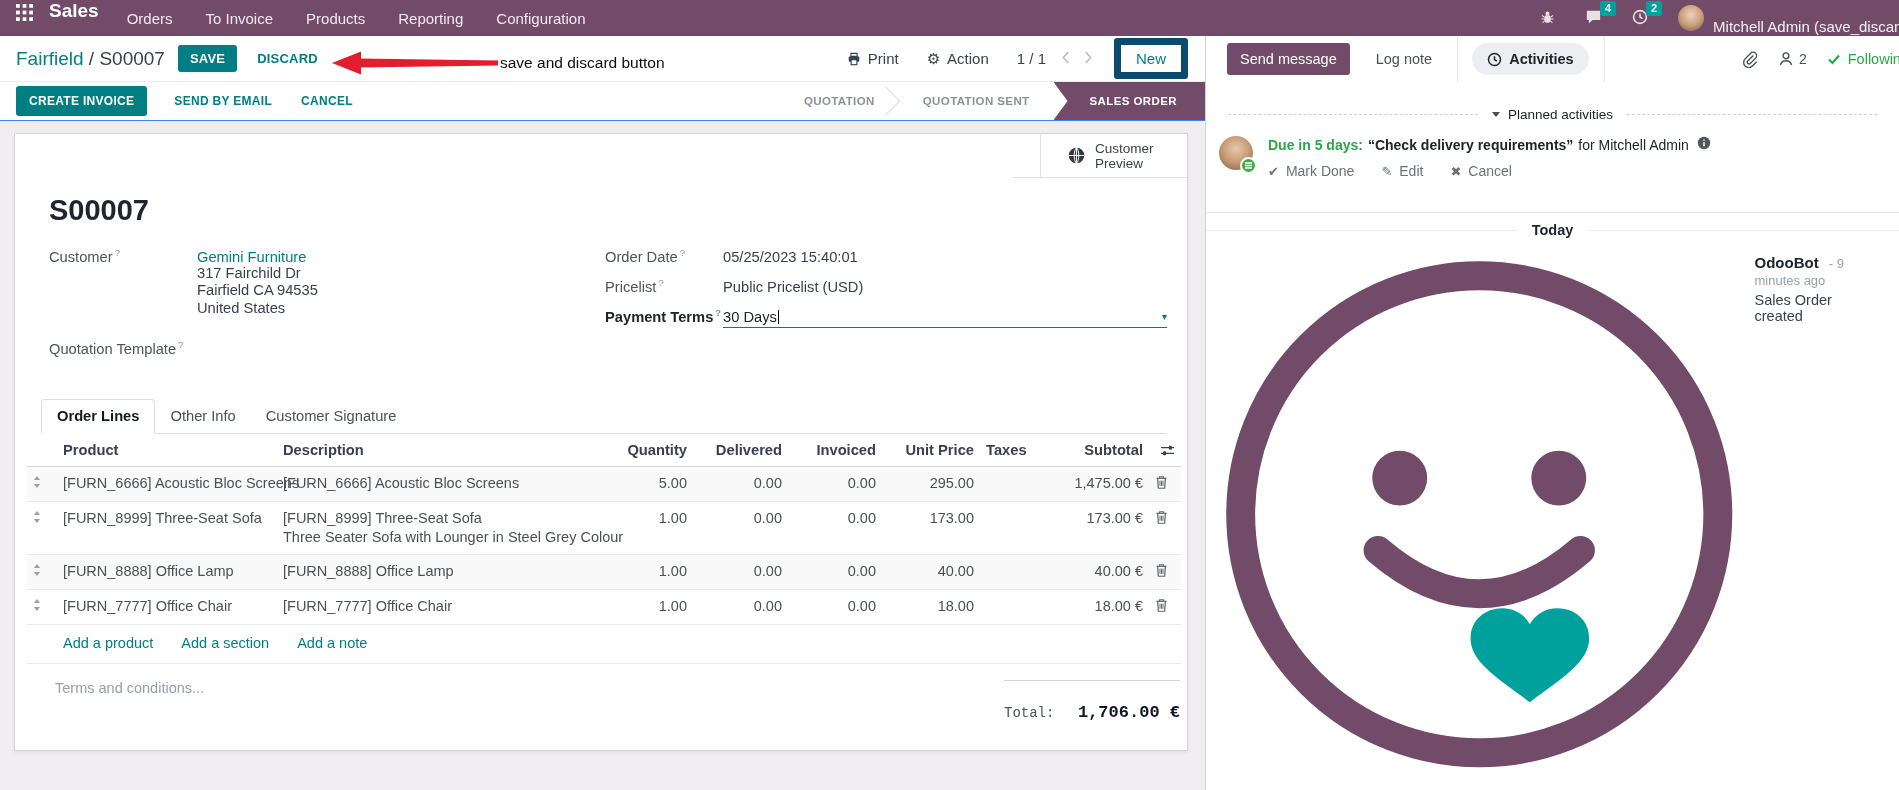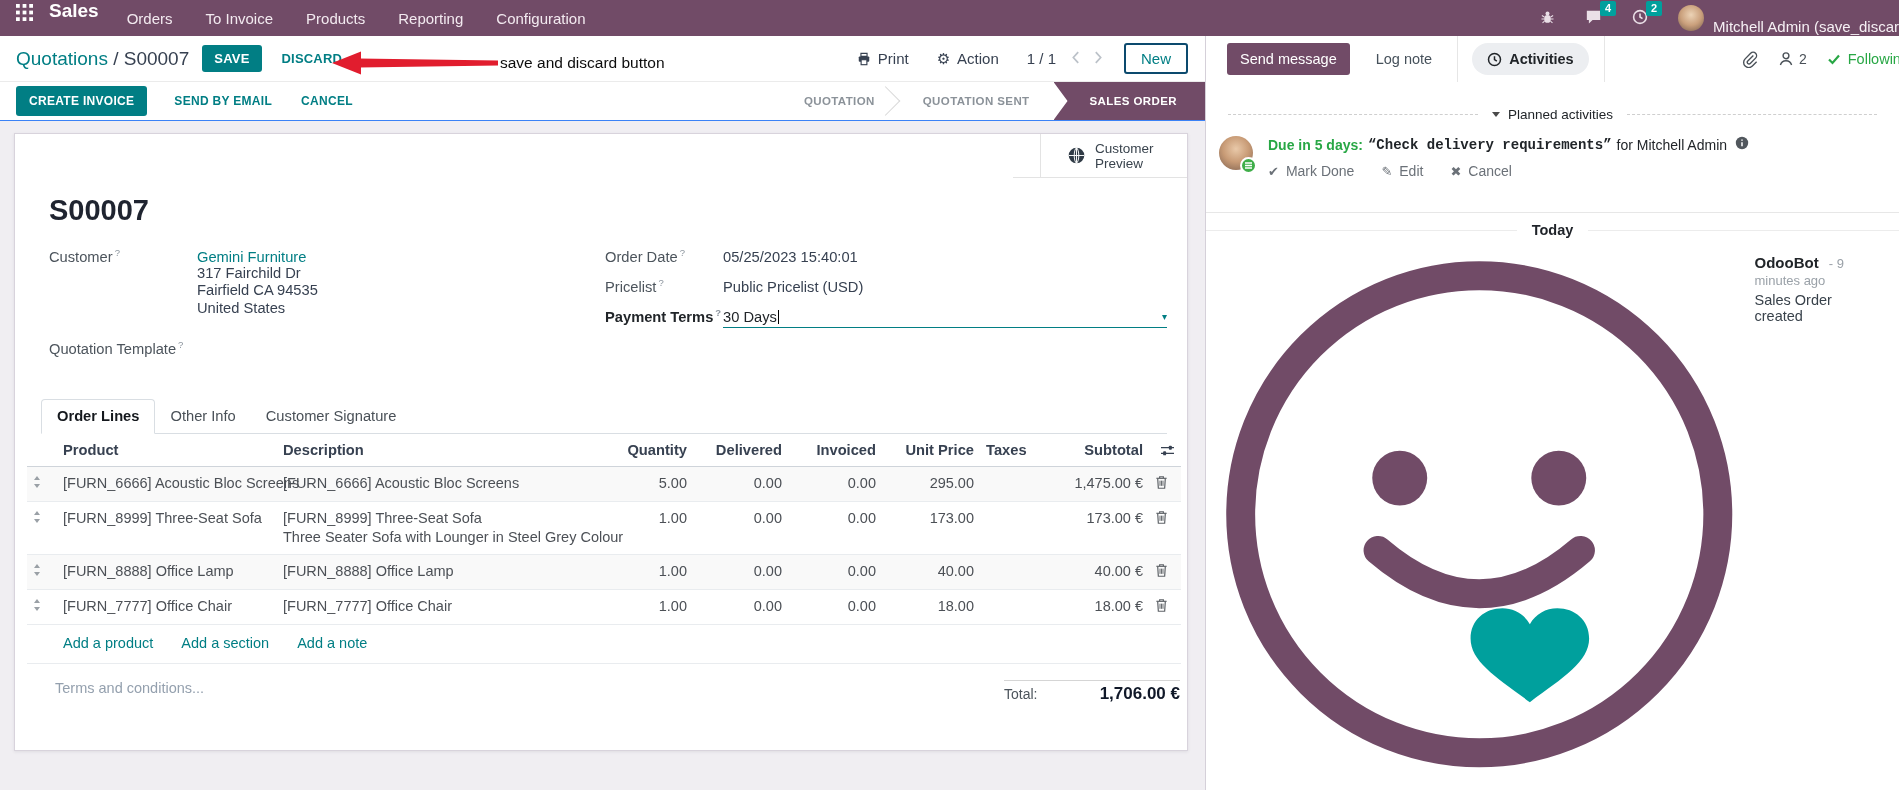--- a/index.html
+++ b/index.html
@@ -26,21 +26,21 @@
   .breadcrumb { font-size:19px; white-space:nowrap; }
   .bc-parent { color:#017E84; background:none; border:none; font-size:19px; padding:0; cursor:pointer; }
   .bc-current { color:#374151; }
   .btn-save { margin-left:13px; background:#017E84; color:#fff; border:none; border-radius:3px; font-size:13px; font-weight:700; padding:6px 12px; letter-spacing:.2px; cursor:pointer; }
   .btn-discard { margin-left:12px; background:none; border:none; color:#017E84; font-size:13px; font-weight:700; padding:6px 8px; letter-spacing:.2px; cursor:pointer; }
   .cp-right { margin-left:auto; display:flex; align-items:center; }
   .cp-act { display:flex; align-items:center; gap:7px; background:none; border:none; font-size:15px; color:#374151; margin-right:28px; padding:0; cursor:pointer; }
   .gear-glyph { font-size:15px; line-height:15px; }
   .pager-text { font-size:15px; color:#374151; margin-right:8px; }
   .pg-btn { background:none; border:none; color:#bcc2c9; padding:2px 7px; cursor:pointer; }
-  .btn-new { margin-left:14px; background:#fff; border:2px solid #0c4a6e; color:#017E84; font-size:15px; padding:5px 15px; border-radius:3px; cursor:pointer; }
+  .btn-new { margin-left:14px; background:#fff; border:7px solid #0c4a6e; color:#017E84; font-size:15px; padding:5px 15px; border-radius:3px; cursor:pointer; }
 
   
   .status-row { height:39px; background:#fff; border-bottom:1px solid #3b82f6; display:flex; align-items:center; padding-left:16px; }
   .btn-primary-sm { background:#017E84; color:#fff; border:none; font-size:12px; font-weight:700; letter-spacing:.3px; padding:8px 13px; border-radius:3px; cursor:pointer; }
   .btn-link-sm { background:none; border:none; color:#017E84; font-size:12px; font-weight:700; letter-spacing:.3px; margin-left:25px; padding:8px 2px; cursor:pointer; }
   .statusbar { margin-left:auto; align-self:stretch; display:flex; overflow:hidden; }
   .status { position:relative; display:flex; align-items:center; font-size:11.5px; font-weight:700; letter-spacing:.4px; color:#8b9299; padding:0 24px; background:none; border:none; cursor:pointer; }
   .status + .status.inactive::before { content:""; position:absolute; left:-24px; top:50%; width:20px; height:20px;
       transform:translateY(-50%) rotate(45deg); border-top:1px solid #d8d8d8; border-right:1px solid #d8d8d8; }
   .status.active { background:#714B67; color:#fff; padding:0 28px 0 36px; clip-path:polygon(0 0,100% 0,100% 100%,0 100%,14px 50%); }
@@ -84,21 +84,21 @@
   .pcell { white-space:nowrap; }
   .hl { color:#3a8bc2; }
   .handle-btn, .trash-btn, .cols-btn { background:none; border:none; padding:0; color:#9aa0a6; cursor:pointer; display:inline-flex; }
   .trash-btn { color:#5f6368; }
   .cols-btn { color:#374151; float:right; }
   .tfoot-links { margin:0 8px 0 12px; width:1154px; border-bottom:1px solid #e9ecef; padding:10px 0 12px 36px; display:flex; gap:28px; }
   .add-link { background:none; border:none; color:#017E84; font-size:14.5px; padding:0; cursor:pointer; }
 
   .below { display:flex; justify-content:space-between; align-items:flex-start; margin:16px 7px 0 40px; }
   .terms { color:#94a0ae; font-size:14.5px; cursor:text; }
-  .totalbox { width:176px; border-top:1px solid #d5d5d5; padding-top:3px; display:flex; justify-content:space-between; align-items:baseline; }
+  .totalbox { width:176px; border-top:1px solid #d5d5d5; padding-top:22px; display:flex; justify-content:space-between; align-items:baseline;font-family:Liberation Mono, monospace; }
   .total-label { font-size:14px; color:#4c545c; }
   .total-value { font-size:17px; font-weight:700; color:#101828; }
 
   
   .chatter { flex:1; background:#fff; border-left:1px solid #d5d0d9; overflow:hidden; display:flex; flex-direction:column; }
   .chatter-topbar { height:46px; display:flex; align-items:center; padding-left:21px; flex-shrink:0; }
   .btn-send { background:#714B67; color:#fff; border:none; font-size:14.5px; padding:8px 13px; border-radius:3px; cursor:pointer; }
   .btn-lognote { background:none; border:none; color:#46515b; font-size:14.5px; margin-left:16px; padding:8px 10px; cursor:pointer; }
   .vline { width:1px; align-self:stretch; background:#e6e6e6; margin-left:15px; }
   .btn-activities { margin-left:14px; background:#eceef1; border:none; border-radius:17px; padding:8px 15px; display:flex; align-items:center; gap:7px; font-size:14.5px; font-weight:700; color:#212529; cursor:pointer; }
@@ -110,21 +110,21 @@
   .dash { flex:1; border-top:1px dashed #cfcfcf; }
   .ph-label { margin:0 14px; display:flex; align-items:center; gap:8px; font-size:13.5px; color:#212529; }
   .caret-down { width:0; height:0; border-left:4px solid transparent; border-right:4px solid transparent; border-top:5px solid #4a4a4a; }
 
   .activity { display:flex; gap:15px; margin:13px 16px 0 13px; }
   .av-photo { position:relative; width:34px; height:34px; border-radius:50%; flex-shrink:0;
       background:radial-gradient(circle at 50% 38%, #e9c9a9 0%, #c89b76 48%, #7b5f4e 100%); }
   .av-badge { position:absolute; right:-4px; bottom:-4px; width:17px; height:17px; border-radius:50%; background:#3fae49; border:2px solid #fff; display:flex; align-items:center; justify-content:center; }
   .act-line1 { display:flex; gap:5px; font-size:14px; color:#212529; line-height:19px; }
   .due { color:#28a745; font-weight:700; }
-  .summary { font-weight:700; color:#212529;font-family:Liberation Mono, monospace; }
+  .summary { font-weight:700; color:#212529; }
   .act-line2 { margin-top:8px; display:flex; gap:27px; }
   .act-btn { background:none; border:none; color:#6b7178; font-size:14px; display:inline-flex; align-items:center; gap:7px; padding:0; cursor:pointer; }
   .glyph { font-size:13px; }
 
   .section-end { border-bottom:1px solid #e7e7e7; margin-top:33px; }
   .today-divider { display:flex; align-items:center; margin-top:9px; }
   .tline { flex:1; border-top:1px solid #ececec; }
   .today-label { margin:0 15px; font-size:14.5px; font-weight:700; color:#1f2329; }
 
   .message { display:flex; gap:15px; margin:16px 16px 0 13px; }
@@ -190,21 +190,21 @@
       <button class="tb-avatar"></button>
       <button class="tb-user">Mitchell Admin (save_discar</button>
     </div>
   </header>
 
   <div class="workspace">
     <div class="main-col">
 
       <div class="control-panel">
         <span class="breadcrumb">
-          <button class="bc-parent">Quotations</button>
+          <button class="bc-parent">Fairfield</button>
           <span class="bc-current">/</span>
           <span class="bc-current">S00007</span>
         </span>
         <button class="btn-save">SAVE</button>
         <button class="btn-discard">DISCARD</button>
         <div class="cp-right">
           <button class="cp-act">
             <svg width="14" height="14" viewBox="0 0 16 16">
                 <path d="M4.5 1.5h7V5h-7z" fill="none" stroke="currentColor" stroke-width="1.3"></path>
                 <rect x="2" y="5" width="12" height="6" rx="1" fill="currentColor"></rect>

